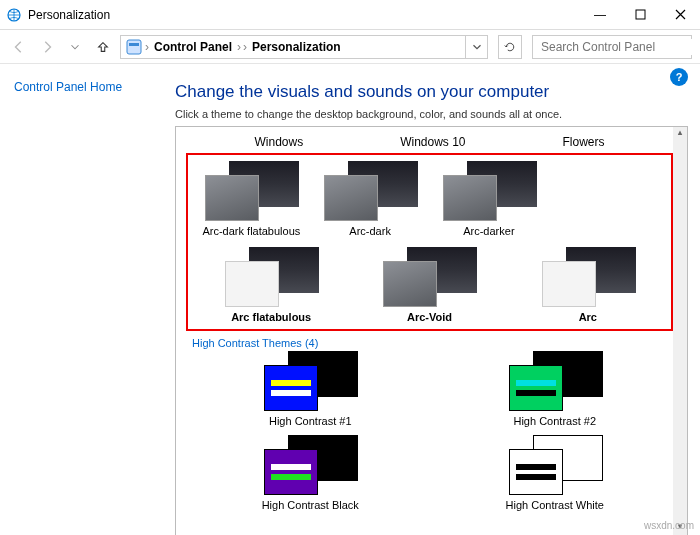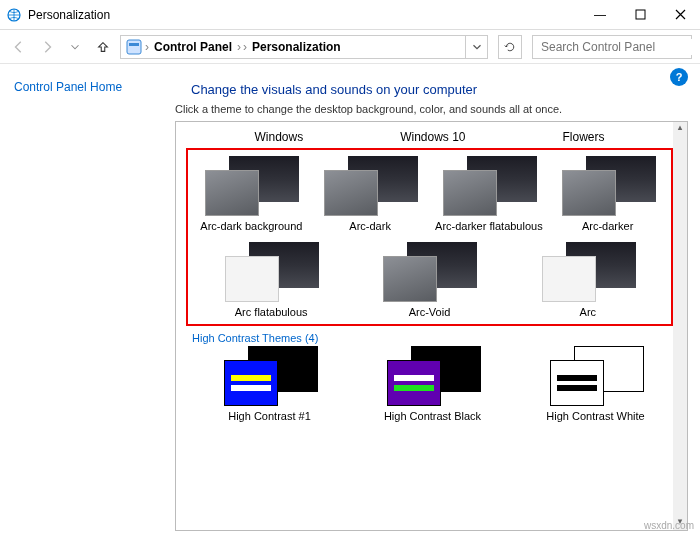--- a/index.html
+++ b/index.html
@@ -27,45 +27,45 @@
 .searchbox .sicon { width:14px; height:14px; color:#666; }
 
 
 .body { display:flex; height:calc(535px - 30px - 34px); }
 .sidebar { width:175px; padding:16px 14px; position:relative; }
 .sidebar a { color:#0066cc; font-size:12px; text-decoration:none; }
 
 .helpfix { position:absolute; top:68px; right:12px; width:18px; height:18px; background:#0078d7; border-radius:50%; color:#fff; display:flex; align-items:center; justify-content:center; font-size:11px; font-weight:bold; }
 
 .main { flex:1; padding:12px 12px 0 0; overflow:hidden; }
-.main h1 { font-size:13px; font-weight:400; color:#003399; margin:6px 0 6px 16px; }
+.main h1 { font-size:17px; font-weight:400; color:#003399; margin:6px 0 6px 0; }
 .main .subtitle { font-size:11px; color:#333; margin-bottom:6px; }
 
 .pane { border:1px solid #bbb; height:410px; position:relative; overflow:hidden; }
 .pane-scroll { position:absolute; right:0; top:0; bottom:0; width:14px; background:#f0f0f0; display:flex; flex-direction:column; justify-content:space-between; align-items:center; }
 .pane-scroll .arrow { height:14px; color:#666; font-size:9px; }
 .pane-inner { overflow:hidden; height:100%; padding-right:4px; }
 
 .category-tabs { display:flex; justify-content:space-around; padding:6px 30px 0 30px; font-size:12px; }
 .category-tabs span { padding:2px 4px; }
 
 .section-label { font-size:11px; color:#0066cc; margin:6px 0 2px 16px; }
 
 .redbox { border:2px solid #e00; margin:2px 10px 2px 10px; padding:6px 8px; }
 .grid { display:grid; grid-template-columns:repeat(4, 1fr); gap:8px; }
-.grid3 { display:grid; grid-template-columns:repeat(3, 1fr); gap:8px; }
+.grid3 { display:grid; grid-template-columns:repeat(3, 1fr); gap:8px;font-weight:bold; }
 
 .theme { display:flex; flex-direction:column; align-items:center; }
 .theme .thumb { width:100px; height:60px; position:relative; }
 .theme .thumb .bg { position:absolute; left:28px; top:0; width:70px; height:46px; background:linear-gradient(180deg,#1c1c24 0%, #2f3038 50%, #484a52 100%); }
 .theme .thumb .fg { position:absolute; left:4px; top:14px; width:54px; height:46px; background:linear-gradient(160deg,#8d9096,#595c61); border:1px solid #999; }
 .theme .thumb.light .fg { background:#f4f4f4; border:1px solid #ccc; }
 .theme .name { font-size:11px; margin-top:4px; text-align:center; white-space:nowrap; }
 
-.hc-grid { display:grid; grid-template-columns:repeat(3, 1fr); gap:8px; margin:2px 10px 0 16px; }
+.hc-grid { display:grid; grid-template-columns:repeat(2, 1fr); gap:8px; margin:2px 10px 0 16px; }
 .hc { display:flex; flex-direction:column; align-items:center; }
 .hc .thumb { width:100px; height:60px; position:relative; }
 .hc .bg { position:absolute; left:28px; top:0; width:70px; height:46px; background:#000; border:1px solid #000; }
 .hc .fg { position:absolute; left:4px; top:14px; width:54px; height:46px; border:1px solid #000; display:flex; flex-direction:column; justify-content:center; gap:4px; padding:6px; }
 .hc .bar1 { height:6px; }
 .hc .bar2 { height:6px; }
 .hc .name { font-size:11px; margin-top:4px; text-align:center; white-space:nowrap; }
 
 .watermark { position:fixed; right:6px; bottom:4px; font-size:10px; color:#aaa; }
 </style>
@@ -168,35 +168,28 @@
         </div>
 
 
         <div class="redbox">
           <div class="grid" id="row1">
               <div class="theme">
                 <div class="thumb ">
                   <div class="bg"></div>
                   <div class="fg"></div>
                 </div>
-                <div class="name">Arc-dark background</div>
+                <div class="name">Arc-dark flatabulous</div>
               </div>
               <div class="theme">
                 <div class="thumb ">
                   <div class="bg"></div>
                   <div class="fg"></div>
                 </div>
                 <div class="name">Arc-dark</div>
-              </div>
-              <div class="theme">
-                <div class="thumb ">
-                  <div class="bg"></div>
-                  <div class="fg"></div>
-                </div>
-                <div class="name">Arc-darker flatabulous</div>
               </div>
               <div class="theme">
                 <div class="thumb ">
                   <div class="bg"></div>
                   <div class="fg"></div>
                 </div>
                 <div class="name">Arc-darker</div>
               </div>
             </div>
           <div class="grid3" id="row2" style="margin-top:10px;">
@@ -228,20 +221,30 @@
         <div class="hc-grid" id="hcrow">
             <div class="hc">
               <div class="thumb">
     <div class="bg" style="background:#000;border:1px solid #000"></div>
     <div class="fg" style="background:#0010ff">
       <div class="bar1" style="background:#ffff00"></div>
       <div class="bar2" style="background:#ffffff"></div>
     </div>
   </div>
               <div class="name">High Contrast #1</div>
+            </div>
+            <div class="hc">
+              <div class="thumb">
+    <div class="bg" style="background:#000;border:1px solid #000"></div>
+    <div class="fg" style="background:#00d060">
+      <div class="bar1" style="background:#00e0e0"></div>
+      <div class="bar2" style="background:#000000"></div>
+    </div>
+  </div>
+              <div class="name">High Contrast #2</div>
             </div>
             <div class="hc">
               <div class="thumb">
     <div class="bg" style="background:#000;border:1px solid #000"></div>
     <div class="fg" style="background:#6000b0">
       <div class="bar1" style="background:#ffffff"></div>
       <div class="bar2" style="background:#20e020"></div>
     </div>
   </div>
               <div class="name">High Contrast Black</div>

